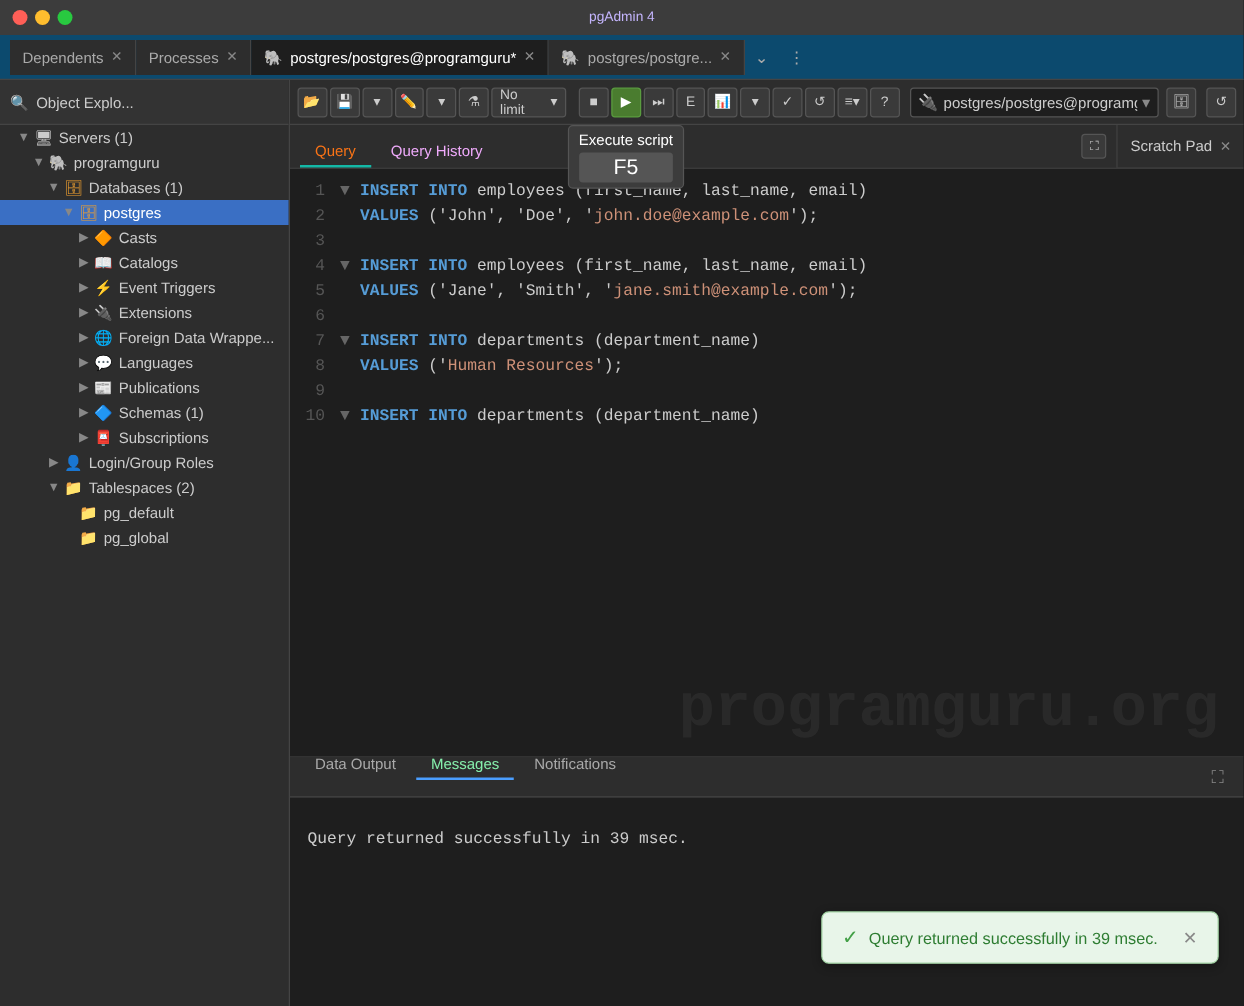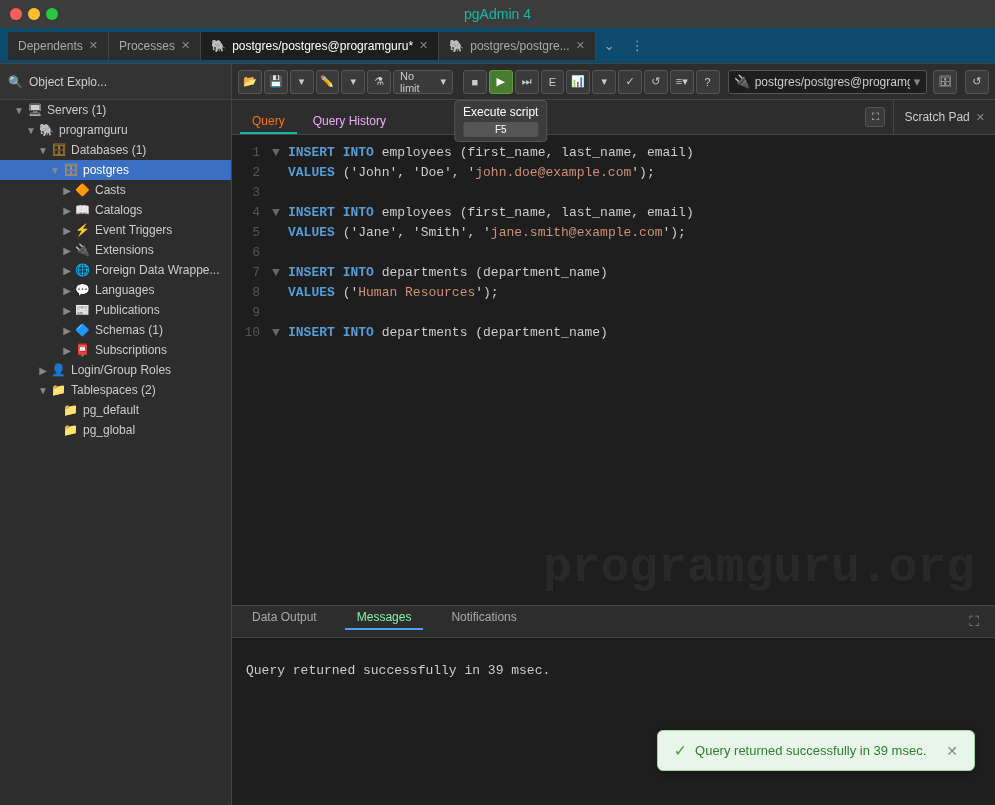--- a/index.html
+++ b/index.html
@@ -7,21 +7,21 @@
 
     
     .titlebar {
       height: 28px;
       background: #3c3c3c;
       display: flex;
       align-items: center;
       justify-content: center;
       position: relative;
     }
-    .titlebar-title { color: #14b8a6; font-size: 14px; }
+    .titlebar-title { color: #c4b5fd; font-size: 11px; }
     .traffic-lights { position: absolute; left: 10px; display: flex; gap: 6px; }
     .light { width: 12px; height: 12px; border-radius: 50%; }
     .light.red { background: #ff5f57; }
     .light.yellow { background: #ffbd2e; }
     .light.green { background: #28c940; }
 
     
     .tabbar {
       height: 36px;
       background: #0c4a6e;
@@ -216,21 +216,21 @@
       white-space: nowrap;
       z-index: 100;
       border: 1px solid #555;
       pointer-events: none;
     }
     .tooltip-f5 {
       background: #555;
       color: #fff;
       padding: 2px 6px;
       border-radius: 3px;
-      font-size: 10px;
+      font-size: 17px;
       margin-top: 3px;
       display: block;
       text-align: center;
     }
 
     
     .watermark {
       position: absolute;
       bottom: 10px;
       right: 20px;
@@ -246,24 +246,24 @@
       height: 200px;
       background: #1e1e1e;
       border-top: 1px solid #444;
       display: flex;
       flex-direction: column;
     }
     .bottom-tabs {
       height: 32px;
       background: #2d2d2d;
       display: flex;
-      align-items: flex-start;
-      padding: 0 8px;
+      align-items: flex-end;
+      padding: 13px 8px;
       border-bottom: 1px solid #444;
-      gap: 16px;
+      gap: 4px;
     }
     .bottom-tab {
       padding: 4px 12px;
       font-size: 12px;
       color: #aaa;
       cursor: pointer;
       border-bottom: 2px solid transparent;
     }
     .bottom-tab.active { color: #86efac; border-bottom: 2px solid #4a9eff; }
     .bottom-expand {

